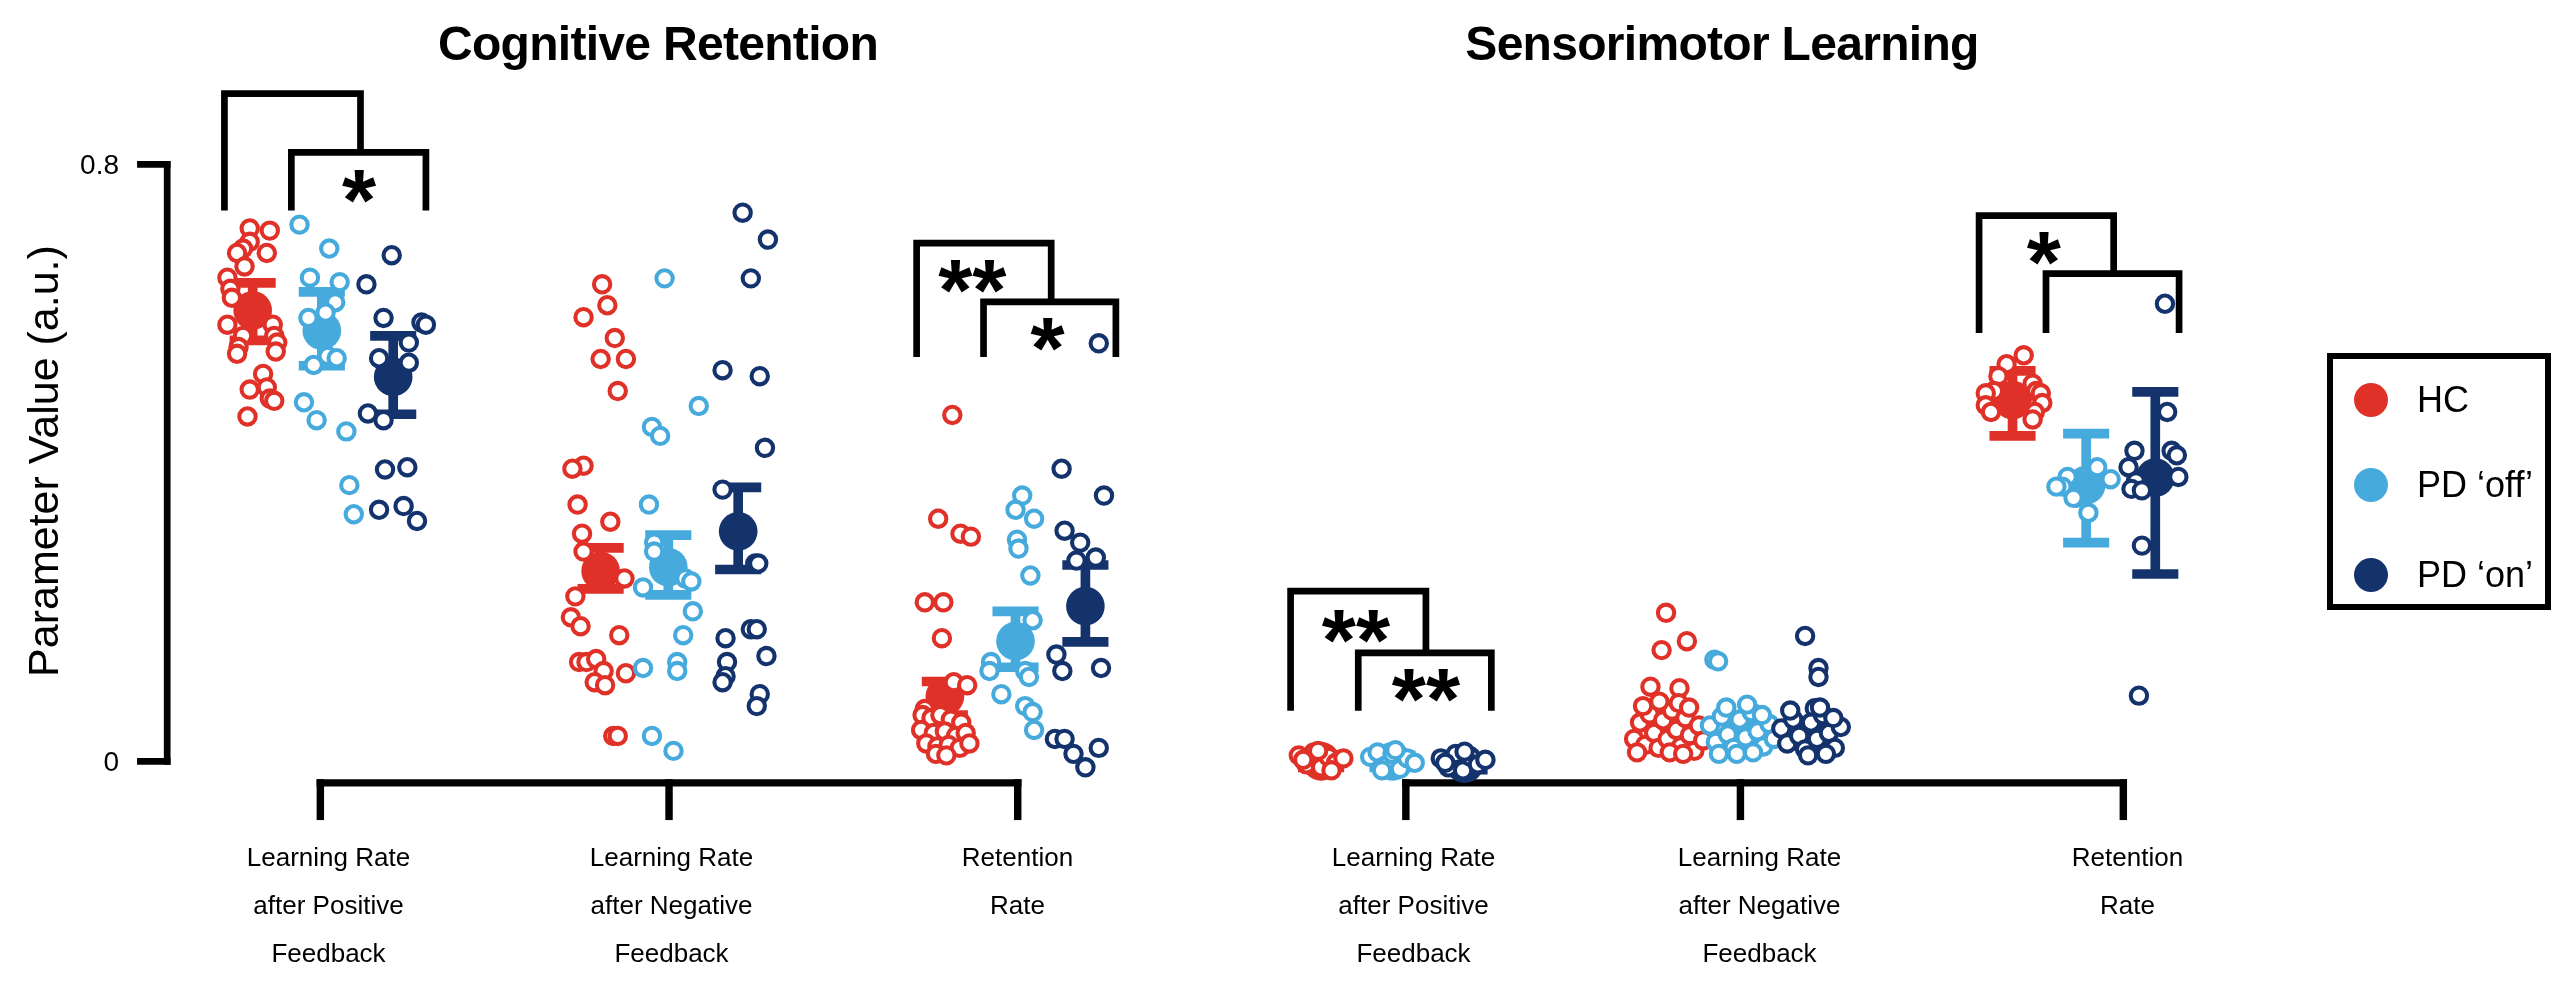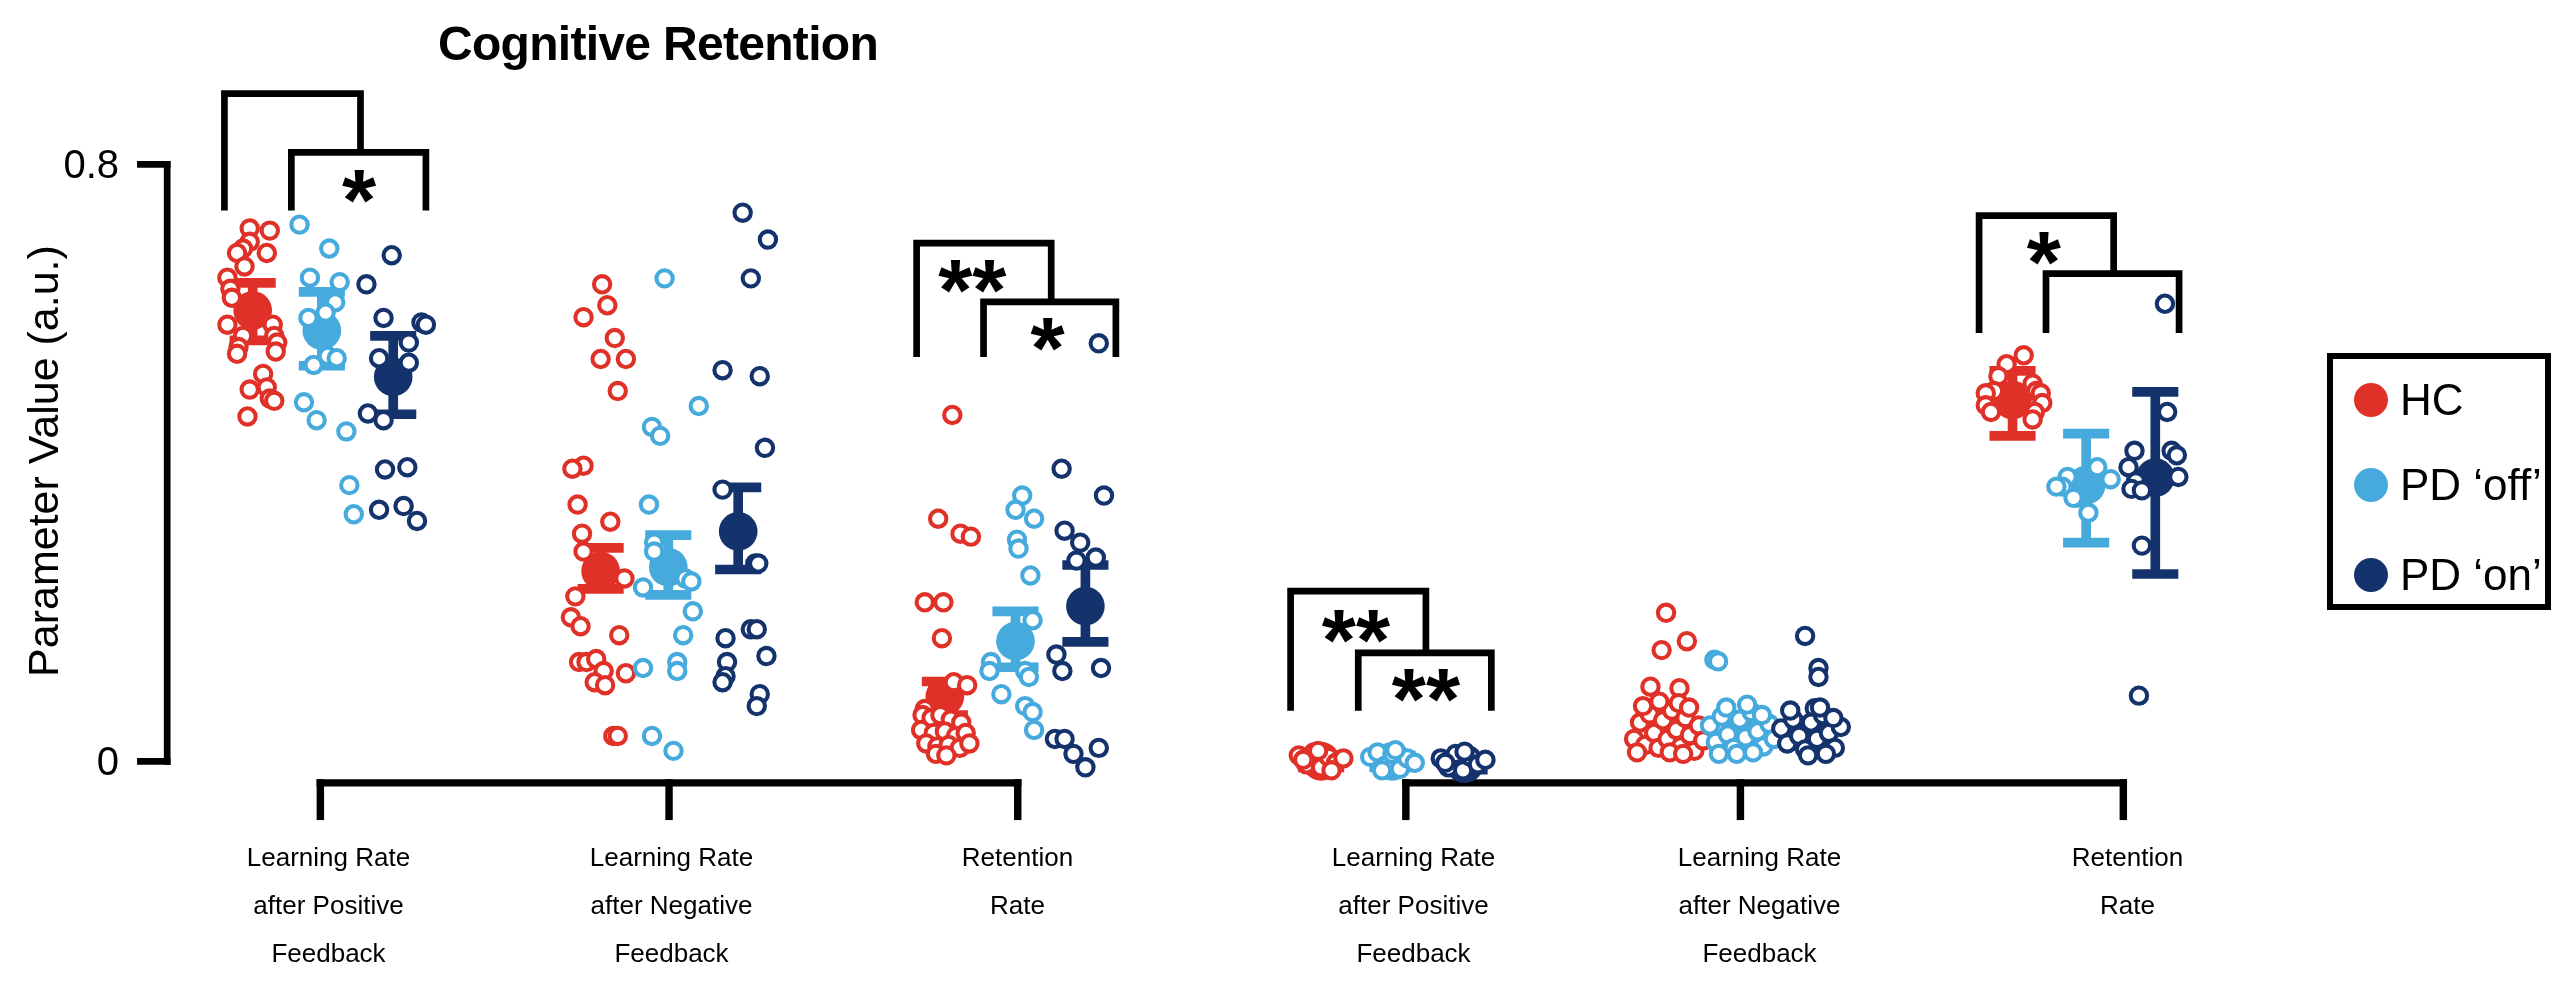--- a/index.html
+++ b/index.html
@@ -3,34 +3,34 @@
 <meta charset="utf-8">
 <style>
   html,body{margin:0;padding:0;background:#fff;}
   .fig{position:relative;width:2576px;height:1000px;background:#ffffff;overflow:hidden;
        font-family:"Liberation Sans",sans-serif;color:#000;}
   #chart-svg{position:absolute;left:0;top:0;}
   .panel-title{position:absolute;top:16.4px;width:744px;text-align:center;
        font-size:48px;font-weight:700;letter-spacing:-0.7px;}
   #title-left{left:286px;}
   #title-right{left:1350px;}
-  .ytick{position:absolute;left:22px;width:97px;text-align:right;font-size:40px;line-height:43px;}
+  .ytick{position:absolute;left:22px;width:97px;text-align:right;font-size:28px;line-height:43px;}
   #ytick-top{top:143px;}
   #ytick-bottom{top:740px;}
   .ylabel{position:absolute;left:43px;top:461px;transform:translate(-50%,-50%) rotate(-90deg);
        font-size:43px;white-space:nowrap;}
   .cat{position:absolute;top:833px;width:387px;text-align:center;font-size:26px;line-height:48px;}
   #cat-c1{left:135px;} #cat-c2{left:478px;} #cat-c3{left:824px;}
   #cat-s1{left:1220px;} #cat-s2{left:1566px;} #cat-s3{left:1934px;}
   .legend{position:absolute;left:2327px;top:353px;width:212px;height:245px;
        border:6.7px solid #000;background:#fff;}
   .legend-entry{position:absolute;left:21px;height:45px;display:flex;align-items:center;gap:12px;}
   .legend-entry.e0{top:18px;} .legend-entry.e1{top:103px;} .legend-entry.e2{top:193px;}
   .legend-dot{width:34px;height:34px;border-radius:50%;flex:0 0 auto;}
-  .legend-label{font-size:44px;white-space:nowrap;}
+  .legend-label{font-size:36px;white-space:nowrap;margin-left:17px;}
 </style>
 </head>
 <body>
 
 <div class="fig">
   <svg id="chart-svg" width="2576" height="1000" viewBox="0 0 3463 1345">
       <g stroke="#000" stroke-width="9" stroke-linecap="square">
         <line x1="224" y1="221" x2="224" y2="1024"></line>
         <line x1="188" y1="221" x2="224" y2="221"></line>
         <line x1="188" y1="1024" x2="224" y2="1024"></line>
@@ -507,20 +507,21 @@
         <text x="1823" y="901" text-anchor="middle" font-size="118" font-weight="bold" font-family="&quot;Liberation Sans&quot;, sans-serif" fill="#000">**</text>
         <path d="M 1826 956 L 1826 878 L 2005 878 L 2005 956" fill="none" stroke="#000" stroke-width="9"></path>
         <text x="1917" y="981" text-anchor="middle" font-size="118" font-weight="bold" font-family="&quot;Liberation Sans&quot;, sans-serif" fill="#000">**</text>
         <path d="M 2661 448 L 2661 290 L 2842 290 L 2842 368" fill="none" stroke="#000" stroke-width="9"></path>
         <text x="2748" y="393" text-anchor="middle" font-size="118" font-weight="bold" font-family="&quot;Liberation Sans&quot;, sans-serif" fill="#000">*</text>
         <path d="M 2751 448 L 2751 368 L 2930 368 L 2930 448" fill="none" stroke="#000" stroke-width="9"></path>
       </g>
     </svg>
 
   <div class="panel-title" id="title-left">Cognitive Retention</div>
+  <div class="panel-title" id="title-right">Sensorimotor Learning</div>
 
   <div class="ytick" id="ytick-top">0.8</div>
   <div class="ytick" id="ytick-bottom">0</div>
   <div class="ylabel">Parameter Value (a.u.)</div>
 
   <div class="cat" id="cat-c1">
     <div>Learning Rate</div>
     <div>after Positive</div>
     <div>Feedback</div>
   </div>

